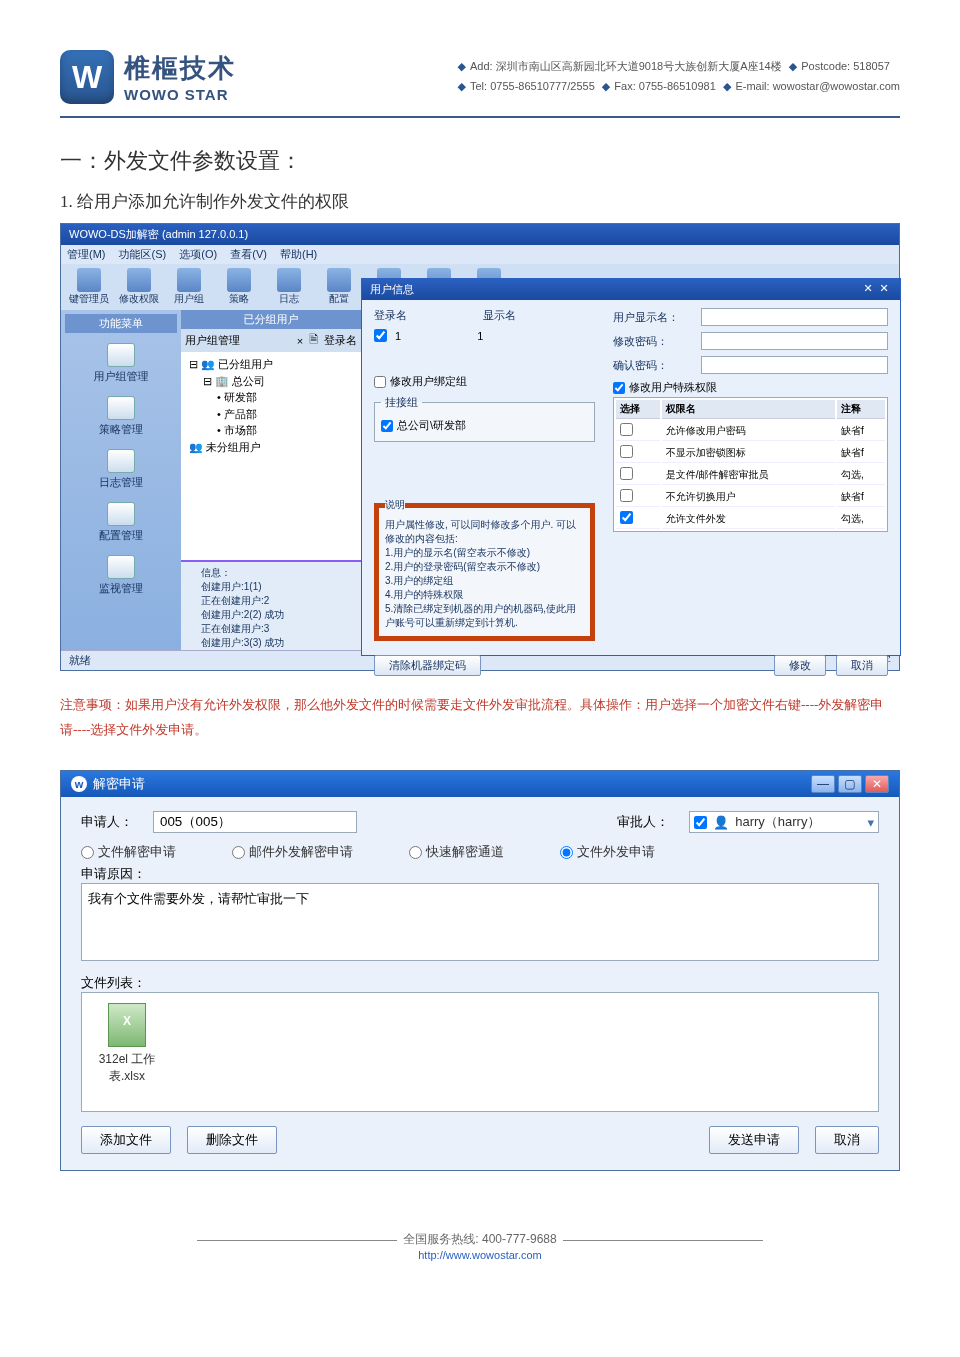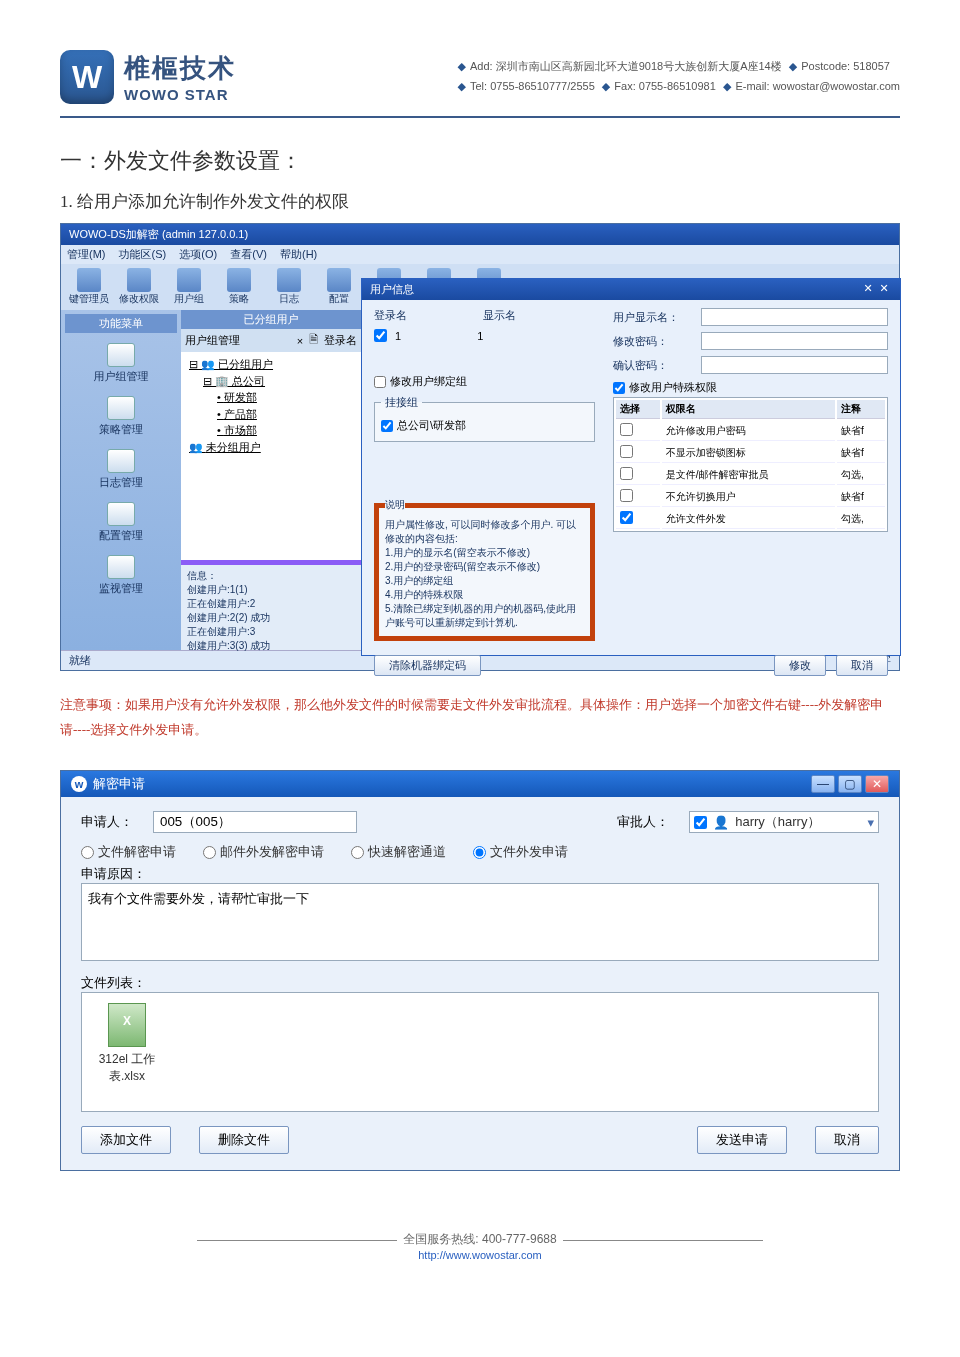--- a/index.html
+++ b/index.html
@@ -128,28 +128,27 @@
     }
     .center-tabs {
       background:#d0e0f2; padding:2px 4px;
       display:flex; align-items:center; gap:6px;
     }
     .center-tabs .x { margin-left:auto; }
     .tree {
       background:#fff; flex:1; padding:4px 6px;
       font-size: 11px; line-height:1.5; color:#000;
       overflow:hidden;
-      text-decoration:underline;
     }
     .tree .n1 { padding-left: 2px; }
     .tree .n2 { padding-left: 16px; }
     .tree .n3 { padding-left: 30px; }
     .center-msg {
-      background:#e2ecf8; border-top:5px solid #8b5cf6;
-      padding:4px 6px; font-size:10px; color:#1a3560; height:90px;
+      background:#e2ecf8; border-top:2px solid #8b5cf6;
+      padding:4px 20px; font-size:10px; color:#1a3560; height:90px;
     }
     .win1-right {
       flex:1;
       background:#dce8f8;
       position:relative;
     }
     .dialog {
       position:absolute;
       left:0; top:-32px; right:-2px;
       background:#e8f0fb;
@@ -237,42 +236,42 @@
     .win2-body { padding: 14px 20px 16px; }
     .w2row { display:flex; align-items:center; gap:20px; margin-bottom:10px;}
     .w2lbl { color:#000; }
     .w2in { border:1px solid #9ab; background:#fff; height:22px; padding:2px 6px;}
     .w2sel {
       border:1px solid #9ab; background:#fff; height:22px;
       display:flex; align-items:center; gap:6px;
       padding: 0 4px; min-width:190px;
     }
     .w2sel .arr { margin-left:auto; color:#4a70b0;}
-    .radios { display:flex; gap:27px; align-items:center; margin:6px 0 4px;}
+    .radios { display:flex; gap:56px; align-items:center; margin:6px 0 4px;}
     .radios label { display:flex; align-items:center; gap:4px;}
     .reason {
       width:100%; height:78px; border:1px solid #9ab; background:#fff;
       padding:6px; resize:none; font-family:inherit; font-size:13px;
     }
     .flist {
       width:100%; height:120px; border:1px solid #9ab; background:#fff;
       padding: 10px;
     }
     .fitem { width:70px; text-align:center; font-size:12px;}
     .fic {
       width:38px; height:44px; margin:0 auto 4px;
       background: linear-gradient(#cfe8c8,#7db872);
       border:1px solid #5a9650;
       position:relative;
     }
     .fic::after {
       content:"X"; color:#fff; font-weight:bold;
       position:absolute; left:0; right:0; top:10px; text-align:center;
     }
-    .w2btns { display:flex; gap:28px; margin-top:14px;}
+    .w2btns { display:flex; gap:16px; margin-top:14px;}
     .w2btns .spacer{flex:1}
     .w2btn {
       background: linear-gradient(#fff,#e2ebf7);
       border:1px solid #7a96c0;
       padding: 4px 18px; font-size:13px;
       border-radius:2px;
     }
 
     .footer {
       margin-top: 60px;

